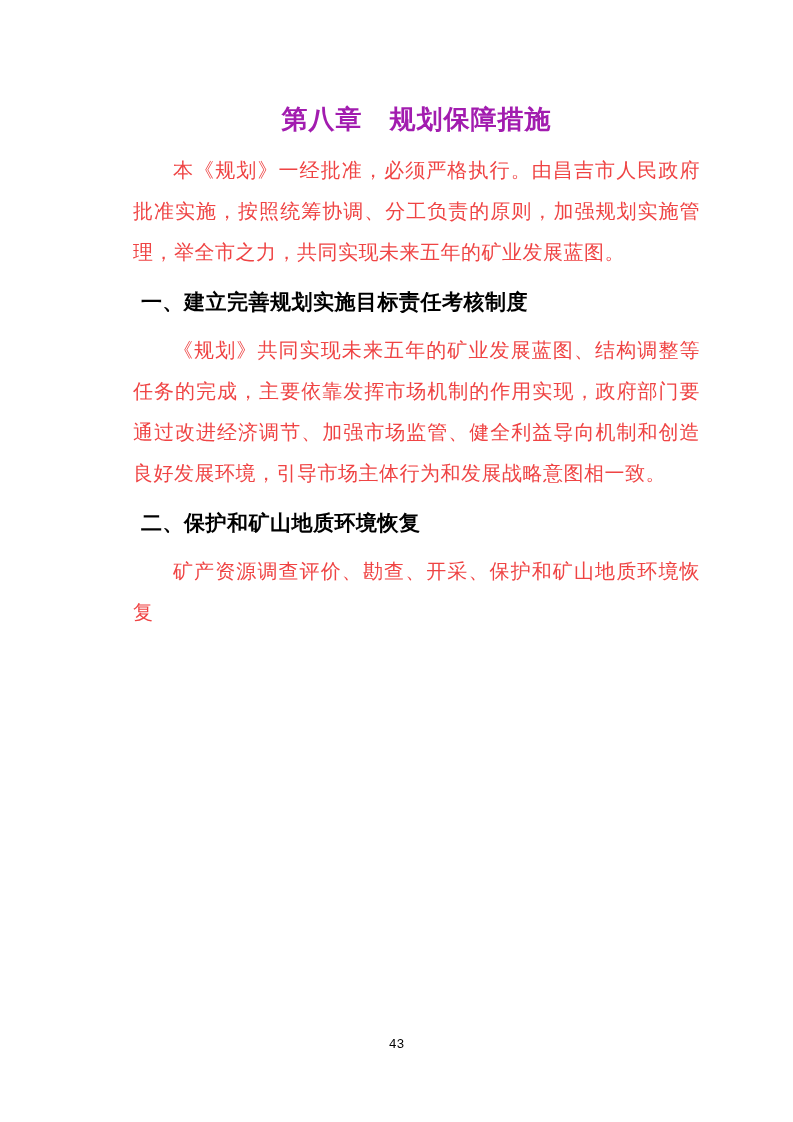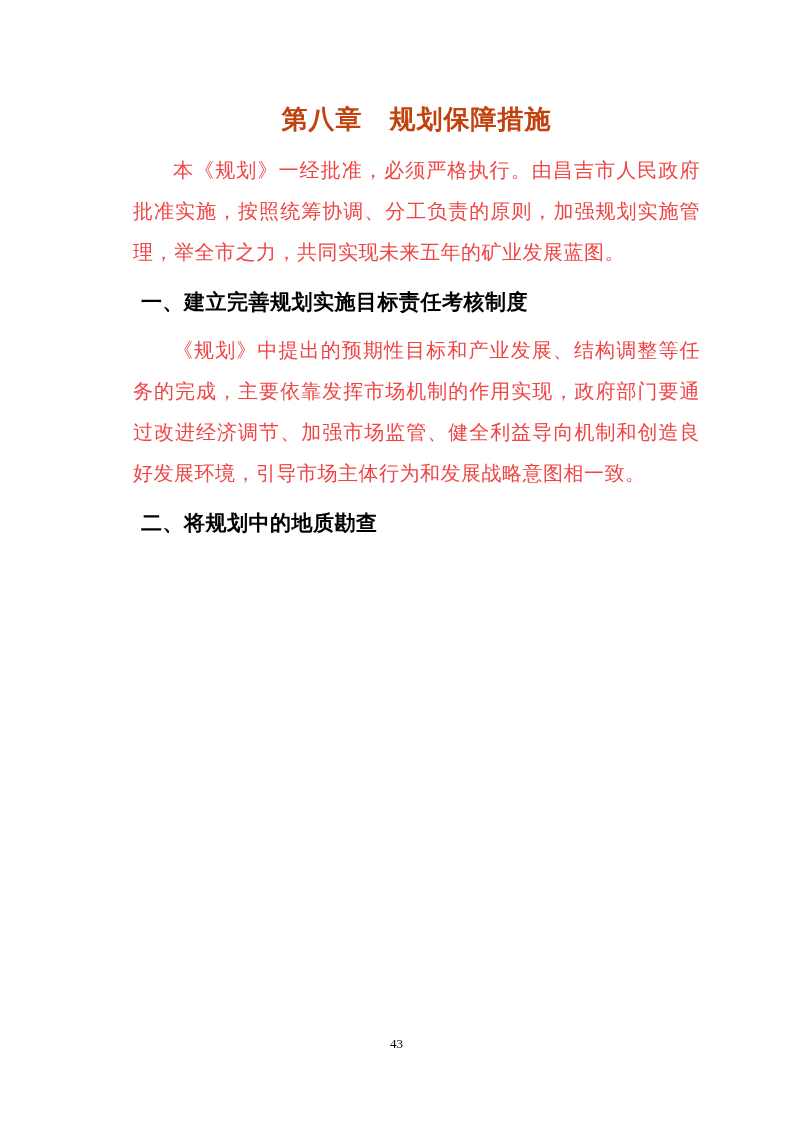--- a/index.html
+++ b/index.html
@@ -24,21 +24,21 @@
     width: 567px;
   }
   .doc-title {
     font-family: "Liberation Serif", "DejaVu Serif", serif;
     font-weight: bold;
     font-size: 26px;
     line-height: 40px;
     text-align: center;
     letter-spacing: 1px;
     margin: 0 0 10px 0;
-    color: #c2410c;
+    color: #a21caf;
   }
   .para {
     font-size: 20px;
     line-height: 41px;
     text-align: justify;
     text-justify: inter-character;
     text-indent: 2em;
     margin: 0;
     color: #ef4444;
     letter-spacing: 0.5px;
@@ -53,44 +53,45 @@
     letter-spacing: 0.5px;
   }
   .footer {
     position: absolute;
     top: 1034px;
     left: 0;
     width: 100%;
     text-align: center;
   }
   .page-number {
-    font-family: Liberation Serif, serif;
+    font-family: Liberation Mono, monospace;
     font-size: 13px;
     line-height: 18px;
     color: #000000;
     text-align: right;
   }
 </style>
 </head>
 <body>
 
 <div class="page">
   <div class="content">
 
     <h1 class="doc-title">第八章　规划保障措施</h1>
 
     <p class="para">本《规划》一经批准，必须严格执行。由昌吉市人民政府批准实施，按照统筹协调、分工负责的原则，加强规划实施管理，举全市之力，共同实现未来五年的矿业发展蓝图。</p>
 
     <h2 class="heading">一、建立完善规划实施目标责任考核制度</h2>
 
-    <p class="para">《规划》中提出的预期性目标和产业发展、结构调整等任务的完成，主要依靠发挥市场机制的作用实现，政府部门要通过改进经济调节、加强市场监管、健全利益导向机制和创造良好发展环境，引导市场主体行为和发展战略意图相一致。</p>
+    <p class="para">《规划》共同实现未来五年的矿业发展蓝图、结构调整等任务的完成，主要依靠发挥市场机制的作用实现，政府部门要通过改进经济调节、加强市场监管、健全利益导向机制和创造良好发展环境，引导市场主体行为和发展战略意图相一致。</p>
 
 
-    <h2 class="heading">二、将规划中的地质勘查</h2>
+    <h2 class="heading">二、保护和矿山地质环境恢复</h2>
 
 
+    <p class="para">矿产资源调查评价、勘查、开采、保护和矿山地质环境恢复</p>
 
   </div>
 
   <div class="footer">
     <span class="page-number">43</span>
   </div>
 </div>
 
 </body></html>

